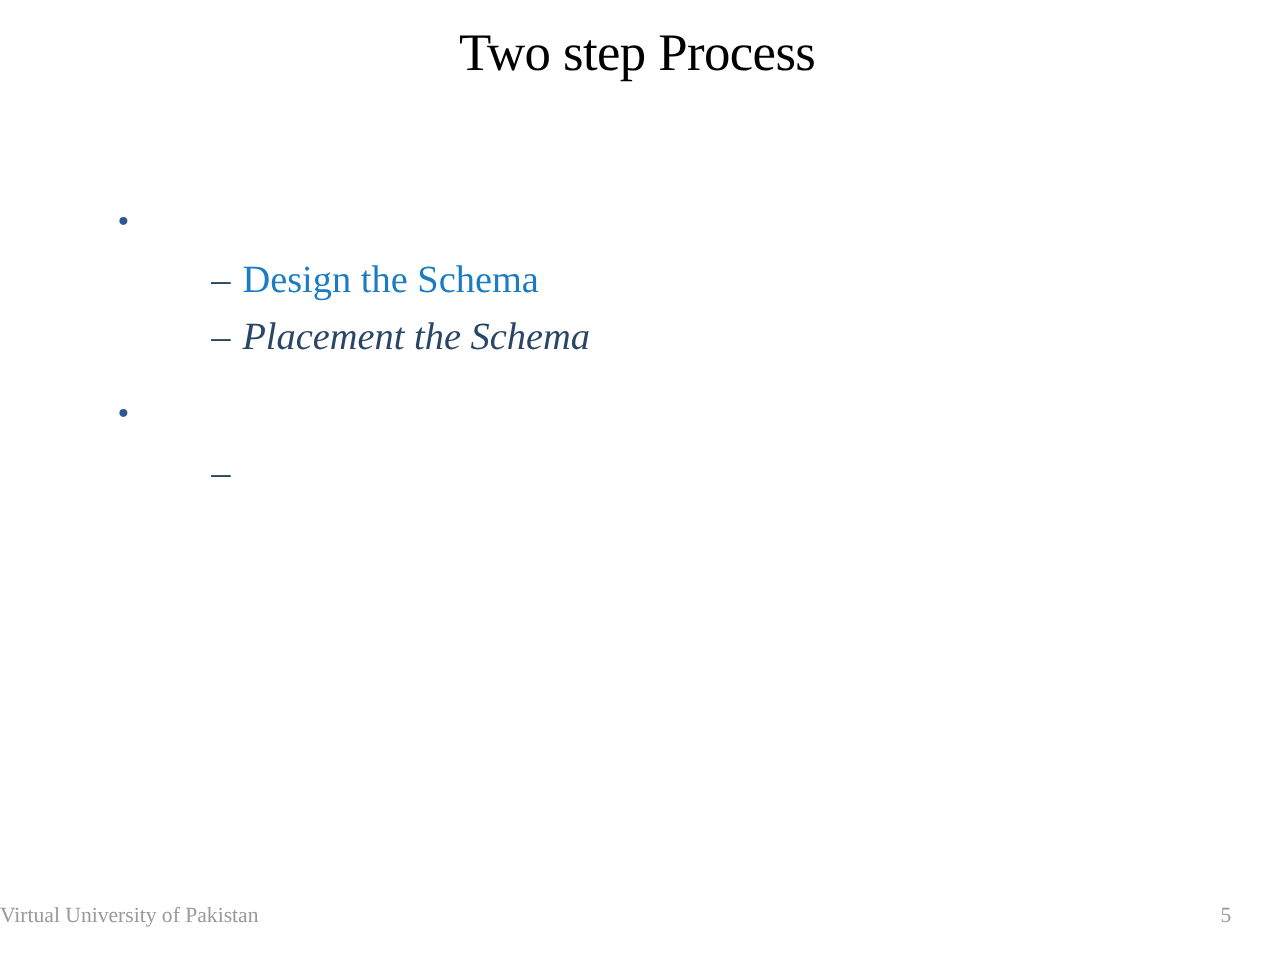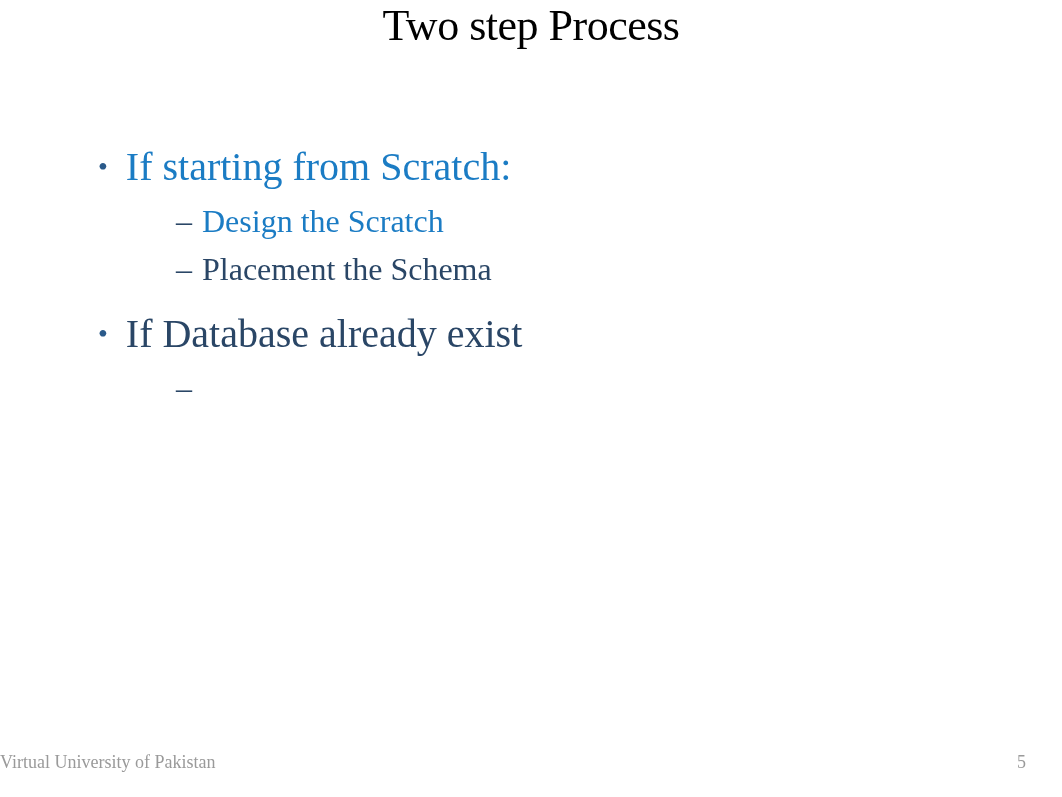--- a/index.html
+++ b/index.html
@@ -13,20 +13,21 @@
       background: #ffffff;
       font-family: Georgia, 'Times New Roman', serif;
       position: relative;
       overflow: hidden;
     }
     .slide-title {
       text-align: center;
       font-size: 44px;
       color: #000000;
       font-weight: normal;
+      padding-top: 18px;
       letter-spacing: -0.5px;
     }
     .content {
       padding-top: 90px;
       padding-left: 98px;
     }
     .bullet-item {
       display: flex;
       align-items: flex-start;
       margin-bottom: 8px;
@@ -63,20 +64,21 @@
     }
     .sub-text-blue {
       color: #1b7cc4;
       font-size: 32px;
       line-height: 1.3;
     }
     .sub-text-dark {
       color: #2a4666;
       font-size: 32px;
       line-height: 1.3;
+      font-style: italic;
     }
     .footer-center {
       position: absolute;
       bottom: 24px;
       left: 0;
       right: 0;
       text-align: left;
       color: #9a9a9a;
       font-size: 18px;
     }
@@ -93,36 +95,34 @@
   </style>
 </head>
 <body>
 
 <h1 class="slide-title">Two step Process</h1>
 
 <div class="content">
 
   <div class="bullet-item">
     <span class="bullet-disc">•</span>
-    <span class="bullet-text-blue">If starting from Scratch:</span>
   </div>
 
   <div class="sub-item">
     <span class="sub-dash">–</span>
-    <span class="sub-text-blue">Design the Scratch</span>
+    <span class="sub-text-blue">Design the Schema</span>
   </div>
 
   <div class="sub-item">
     <span class="sub-dash">–</span>
     <span class="sub-text-dark">Placement the Schema</span>
   </div>
 
   <div class="bullet-item section-2">
     <span class="bullet-disc">•</span>
-    <span class="bullet-text-dark">If Database already exist</span>
   </div>
 
   <div class="sub-item">
     <span class="sub-dash">–</span>
   </div>
 
 </div>
 
 <div class="footer-center">Virtual University of Pakistan</div>
 <div class="footer-num">5</div>

